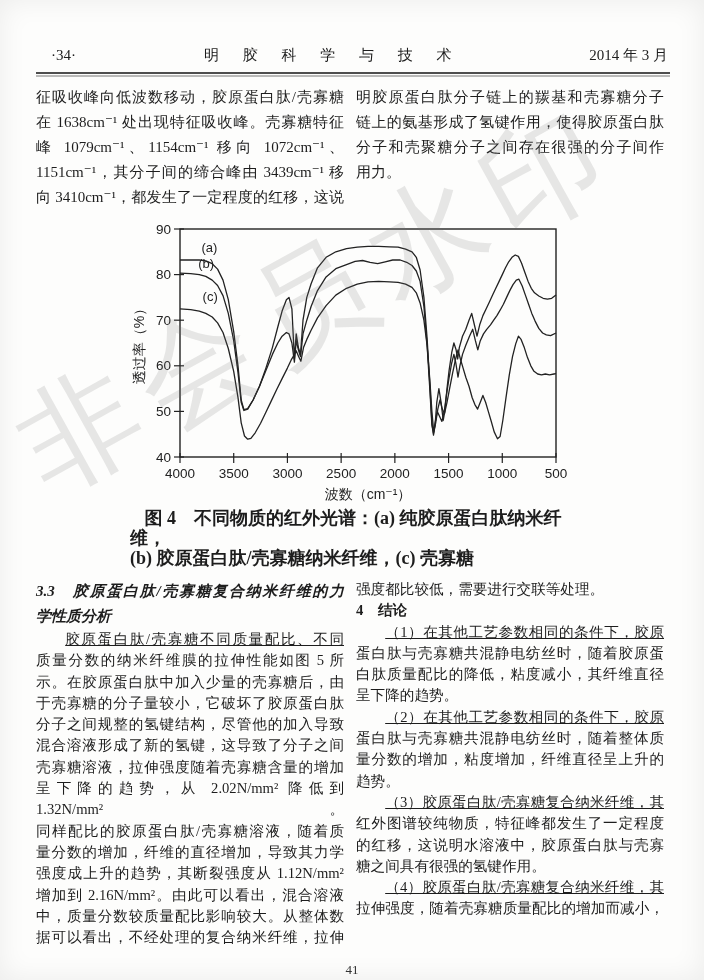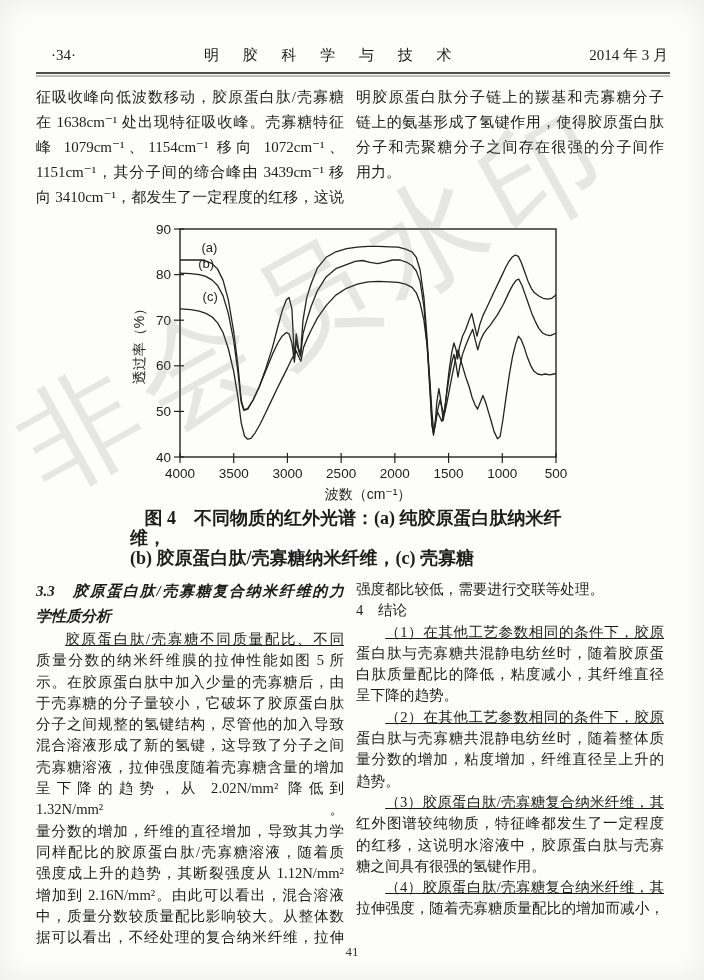--- a/index.html
+++ b/index.html
@@ -20,28 +20,28 @@
   .hdr .jt{font-weight:normal;letter-spacing:10px;}
   .rule{margin-top:7px;height:2px;background:#4e4e4e;box-shadow:0 3px 0 rgba(60,60,60,0.35);}
   
   .cols{display:flex;gap:12px;padding-top:11px;}
   .col{width:308px;font-size:15px;}
   .cols1 .line{line-height:25px;}
   .cols2 .line{line-height:21.3px;font-size:14.6px;}
   .line{text-align:justify;text-align-last:justify;}
   .no-just{text-align-last:left;}
   .indent{text-indent:2em;text-decoration:underline;}
-  .h{font-weight:normal;text-align-last:left;}
+  .h{font-weight:bold;text-align-last:left;}
   .sec-head{font-weight:bold;font-style:italic;line-height:25px !important;font-size:15px !important;}
   
   .figure{width:446px;margin:9px auto 0;}
   .figure svg{display:block;}
   .caption{margin-top:2px;text-align:center;font-weight:bold;font-size:18px;line-height:20px;}
   
-  .footer{position:absolute;left:0;bottom:20px;width:100%;text-align:center;font-size:13px;color:#333;}
+  .footer{position:absolute;left:0;bottom:2px;width:100%;text-align:center;font-size:13px;color:#333;}
   
   .wm{
     position:absolute;left:318px;top:300px;
     transform:translate(-50%,-50%) rotate(-29deg);
     font-size:118px;letter-spacing:14px;white-space:nowrap;
     color:rgba(120,120,120,0.17);
     z-index:9;pointer-events:none;font-family:"Liberation Serif",serif;
   }
 </style>
 </head>
@@ -128,22 +128,22 @@
         </div>
       <div>
           <div class="line indent">胶原蛋白肽/壳寡糖不同质量配比、不同</div>
           <div class="line">质量分数的纳米纤维膜的拉伸性能如图 5 所</div>
           <div class="line">示。在胶原蛋白肽中加入少量的壳寡糖后，由</div>
           <div class="line">于壳寡糖的分子量较小，它破坏了胶原蛋白肽</div>
           <div class="line">分子之间规整的氢键结构，尽管他的加入导致</div>
           <div class="line">混合溶液形成了新的氢键，这导致了分子之间</div>
           <div class="line">壳寡糖溶液，拉伸强度随着壳寡糖含量的增加</div>
           <div class="line">呈下降的趋势，从 2.02N/mm² 降低到 1.32N/mm²。</div>
+          <div class="line">同样配比的胶原蛋白肽/壳寡糖溶液，随着质</div>
           <div class="line">量分数的增加，纤维的直径增加，导致其力学</div>
-          <div class="line">同样配比的胶原蛋白肽/壳寡糖溶液，随着质</div>
           <div class="line">强度成上升的趋势，其断裂强度从 1.12N/mm²</div>
           <div class="line">增加到 2.16N/mm²。由此可以看出，混合溶液</div>
           <div class="line">中，质量分数较质量配比影响较大。从整体数</div>
           <div class="line">据可以看出，不经处理的复合纳米纤维，拉伸</div>
         </div>
     </div>
     <div class="col">
         <div class="line no-just">强度都比较低，需要进行交联等处理。</div>
         <div class="line h">4　结论</div>
         <div class="line indent">（1）在其他工艺参数相同的条件下，胶原</div>

